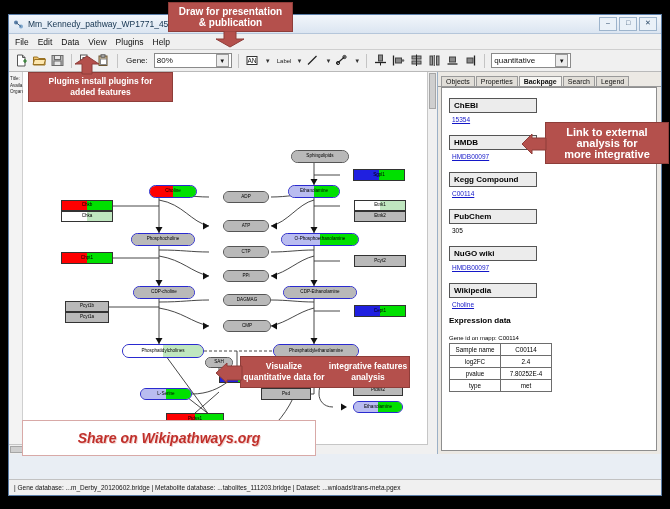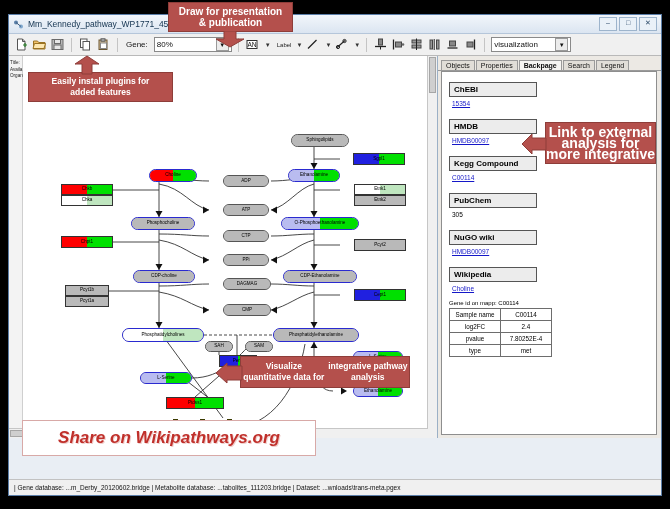--- a/index.html
+++ b/index.html
@@ -130,20 +130,28 @@
       </svg>
     </span>
     <span class="tb-title">Mm_Kennedy_pathway_WP1771_45176.gpml</span>
     <span class="tb-btns">
       <span class="tb-btn">–</span>
       <span class="tb-btn">□</span>
       <span class="tb-btn">✕</span>
     </span>
   </div>
 
+  <div class="menubar">
+    <span>File</span>
+    <span>Edit</span>
+    <span>Data</span>
+    <span>View</span>
+    <span>Plugins</span>
+    <span>Help</span>
+  </div>
 
   <div class="toolbar">
     <span class="tbi">
       <svg width="15" height="15" viewBox="0 0 15 15">
         <path d="M3.5 2h5l2.5 2.5V13h-7.5z" fill="#fff" stroke="#555"></path>
         <path d="M8.5 2v2.5H11" fill="none" stroke="#555"></path>
         <path d="M9 8h4M11 6v4" stroke="#2a7d2a" stroke-width="1.2"></path>
       </svg>
       </span>
     <span class="tbi">
@@ -239,21 +247,21 @@
       </svg>
       </span>
     <span class="tbi">
       <svg width="15" height="15" viewBox="0 0 15 15">
         <line x1="11.5" y1="2.5" x2="11.5" y2="12.5" stroke="#222" stroke-width="1.3"></line>
         <rect x="4" y="5" width="6" height="5" fill="#888" stroke="#444"></rect>
       </svg>
       </span>
     <span class="tsep"></span>
     <span class="combo" style="width:74px">
-      <span class="cv">visualization</span>
+      <span class="cv">quantitative</span>
       <span class="carr">▼</span>
     </span>
   </div>
 
   <div class="body">
 
     <div class="leftcol">
       <div class="stub">
         <div>Title:</div>
         <div>Availa</div>
@@ -583,20 +591,21 @@
         <span class="rtab">Objects</span>
         <span class="rtab">Properties</span>
         <span class="rtab active">Backpage</span>
         <span class="rtab">Search</span>
         <span class="rtab">Legend</span>
       </div>
 
       <div class="rpane">
         <div id="dbs"><div class="dbhead">ChEBI</div><a class="dblink">15354</a><div class="dbhead">HMDB</div><a class="dblink">HMDB00097</a><div class="dbhead">Kegg Compound</div><a class="dblink">C00114</a><div class="dbhead">PubChem</div><a class="dbplain">305</a><div class="dbhead">NuGO wiki</div><a class="dblink">HMDB00097</a><div class="dbhead">Wikipedia</div><a class="dblink">Choline</a></div>
 
+        <div class="exprhead">Expression data</div>
         <div class="geneid">Gene id on mapp: C00114</div>
         <table class="expr">
             <tbody id="exprbody">
               <tr>
                 <td>Sample name</td>
                 <td>C00114</td>
               </tr>
               <tr>
                 <td>log2FC</td>
                 <td>2.4</td>
@@ -622,39 +631,39 @@
 
 <div class="callout" style="left:168px;top:2px;width:125px;height:30px;font-size:10px;flex-direction:column">
   <span>Draw for presentation</span>
   <span>&amp; publication</span>
 </div>
 <svg style="position:absolute;left:215px;top:31px;z-index:40" width="30" height="17">
   <polygon points="9,0 21,0 21,8 29,8 15,16 1,8 9,8" fill="#b4504c" stroke="#8e3d39"></polygon>
 </svg>
 
 <div class="callout" style="left:28px;top:72px;width:145px;height:30px;font-size:8.5px;flex-direction:column">
-  <span>Easily install plugins for</span>
+  <span>Plugins install plugins for</span>
   <span>added features</span>
 </div>
 <svg style="position:absolute;left:74px;top:55px;z-index:41" width="26" height="20">
   <polygon points="8,19 8,9 1,9 13,1 25,9 18,9 18,19" fill="#b4504c" stroke="#8e3d39"></polygon>
 </svg>
 
-<div class="callout" style="left:545px;top:122px;width:111px;height:42px;font-size:14px;flex-direction:column">
+<div class="callout" style="left:545px;top:122px;width:124px;height:42px;font-size:11px;flex-direction:column">
   <span>Link  to external</span>
   <span>analysis  for</span>
   <span>more integrative</span>
 </div>
 <svg style="position:absolute;left:521px;top:133px;z-index:41" width="26" height="22">
   <polygon points="25,5 11,5 11,1 1,11 11,21 11,17 25,17" fill="#b4504c" stroke="#8e3d39"></polygon>
 </svg>
 
 <div class="callout" style="left:240px;top:356px;width:170px;height:32px;font-size:8.5px;flex-direction:row">
   <span>Visualize quantitative data  for</span>
-  <span>integrative pathway analysis</span>
+  <span>integrative features analysis</span>
 </div>
 <svg style="position:absolute;left:215px;top:362px;z-index:41" width="28" height="22">
   <polygon points="27,4 12,4 12,1 1,11 12,21 12,18 27,18" fill="#b4504c" stroke="#8e3d39"></polygon>
 </svg>
 
-<div class="share" style="left:22px;top:420px;width:292px;height:34px;font-size:17px">
+<div class="share" style="left:22px;top:420px;width:292px;height:34px;font-size:14px">
   <span>Share on Wikipathways.org</span>
 </div>
 
 </body></html>

